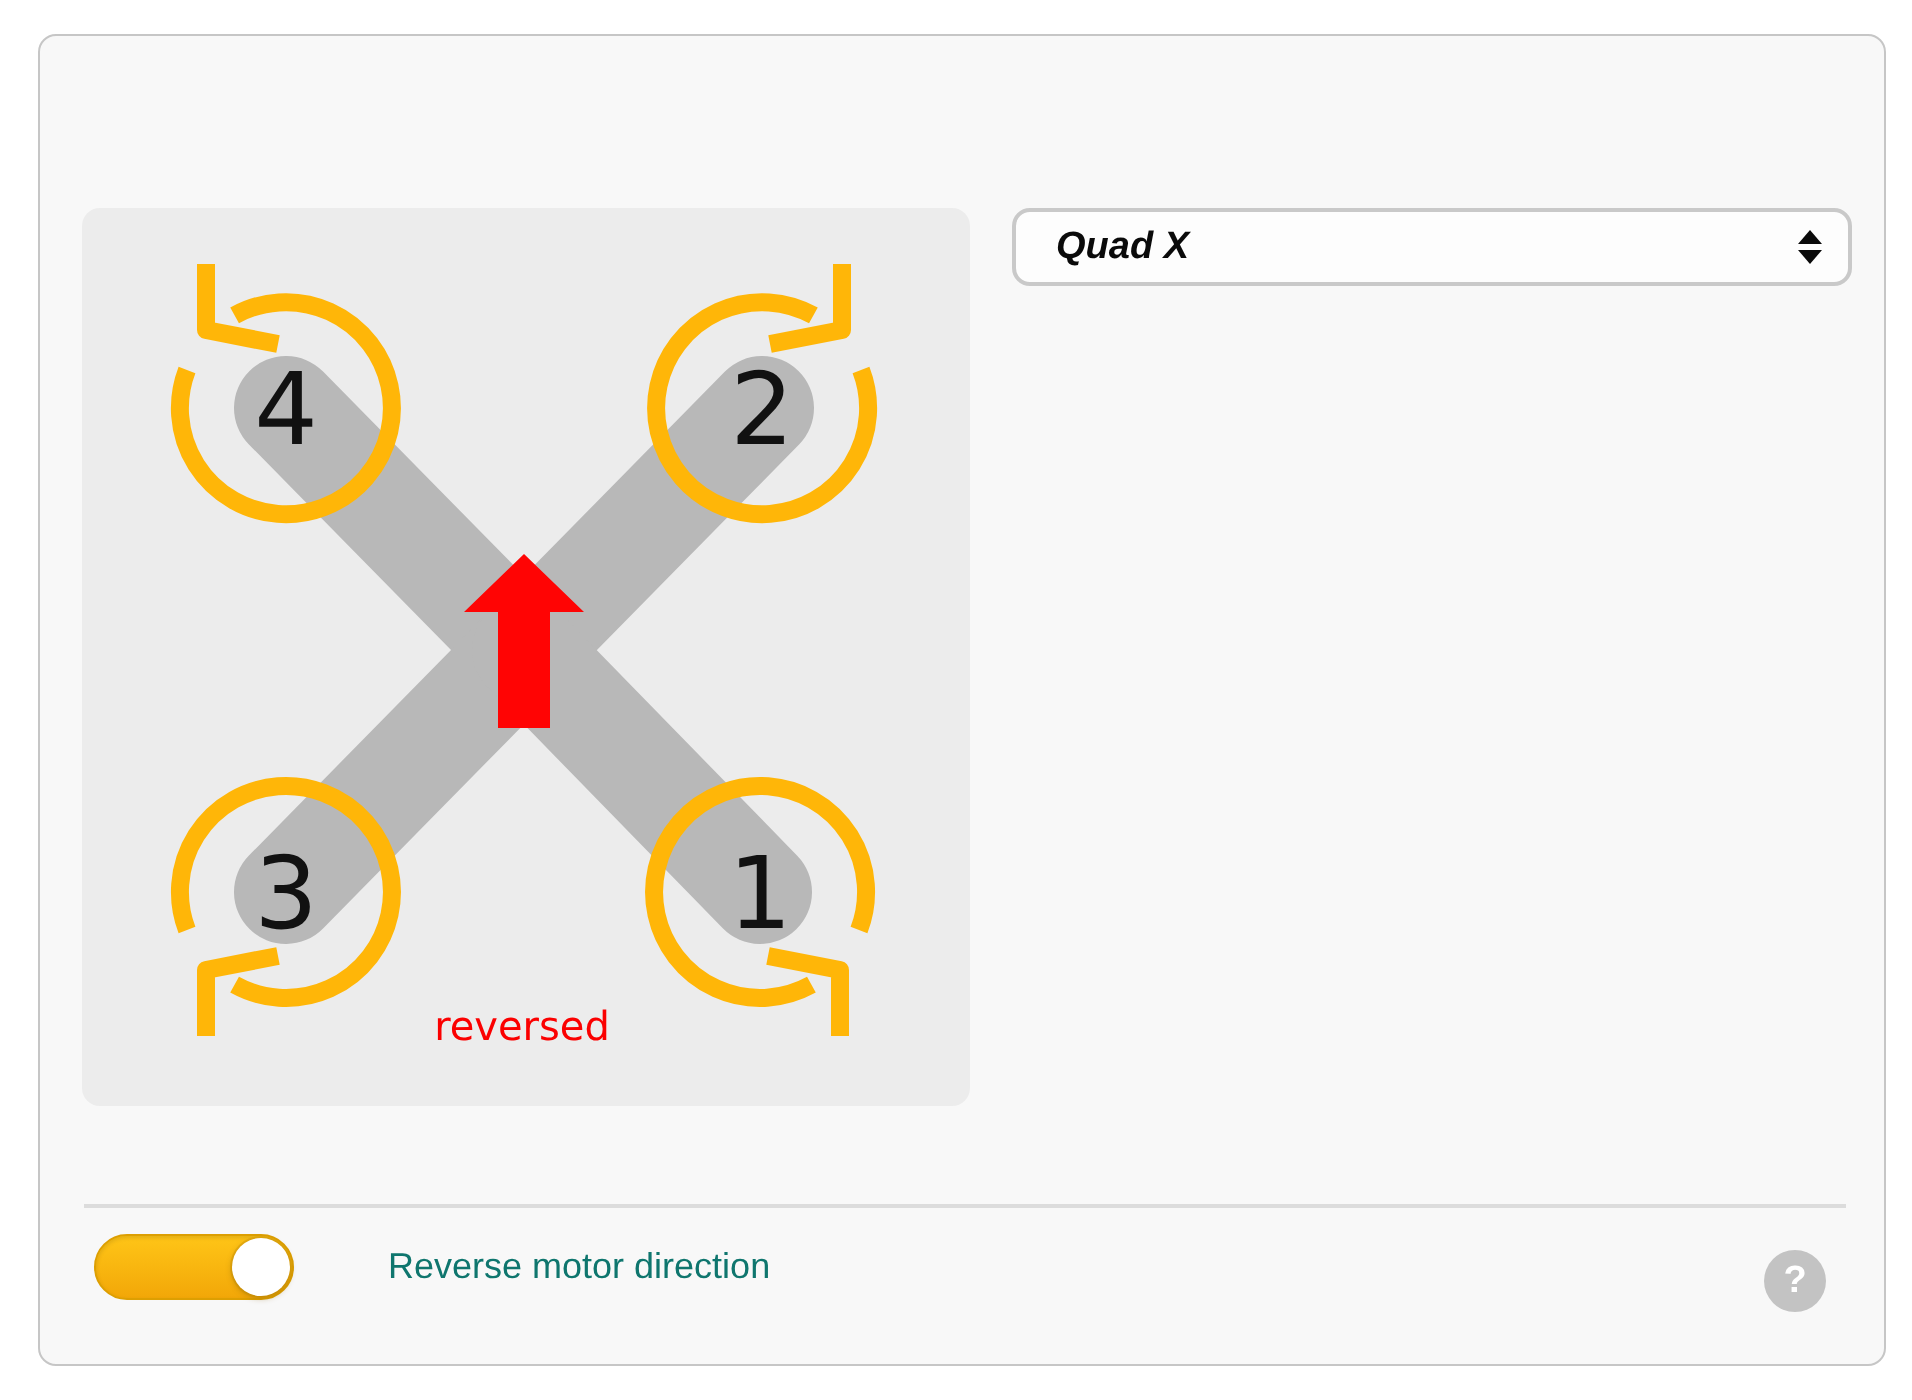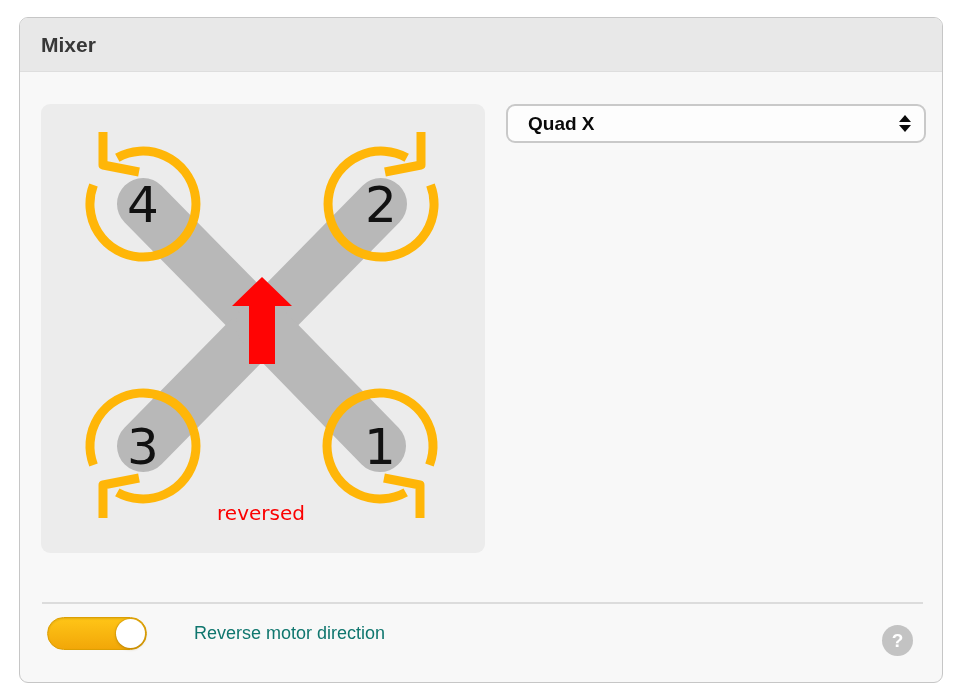--- a/index.html
+++ b/index.html
@@ -55,20 +55,21 @@
     width: 420px;
     height: 39px;
     box-sizing: border-box;
     background: #fdfdfd;
     border: 2px solid #c9c9c9;
     border-radius: 9px;
     display: flex;
     align-items: center;
     padding: 0 13px 0 20px;
     cursor: default;
+    font-style: italic;
   }
   .mixer-select-value {
     font-size: 19px;
     font-weight: bold;
     color: #0a0a0a;
   }
   .select-carets {
     margin-left: auto;
     display: flex;
     flex-direction: column;
@@ -154,23 +155,20 @@
   }
   .reversed-text {
     font-size: 20px;
   }
 </style>
 </head>
 <body>
 
 <div class="card">
 
-  <div class="card-header">
-    <span class="card-title">Mixer</span>
-  </div>
 
   <div class="diagram-panel">
     <svg class="quad-svg" width="444" height="449" viewBox="0 0 444 449">
 
       <g stroke-width="52" stroke-linecap="round" fill="none" stroke="#B8B8B8">
         <line x1="221" y1="221" x2="102" y2="100"></line>
         <line x1="221" y1="221" x2="340" y2="100"></line>
         <line x1="221" y1="221" x2="102" y2="342"></line>
         <line x1="221" y1="221" x2="339" y2="342"></line>
       </g>

